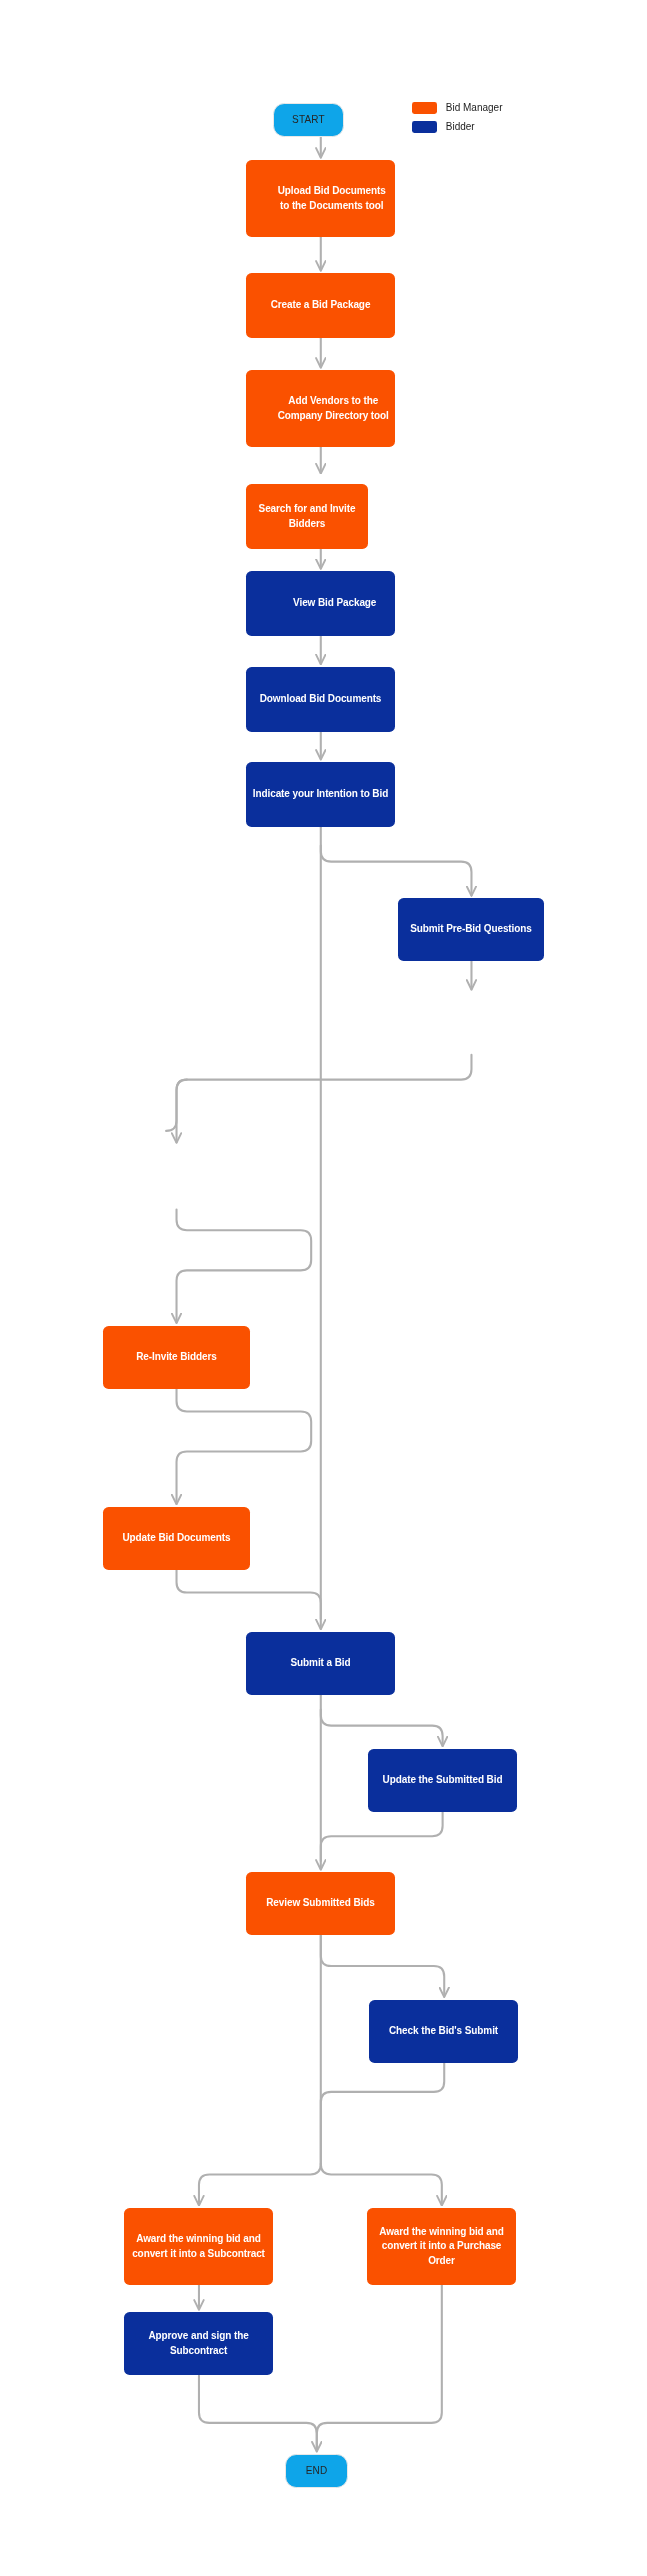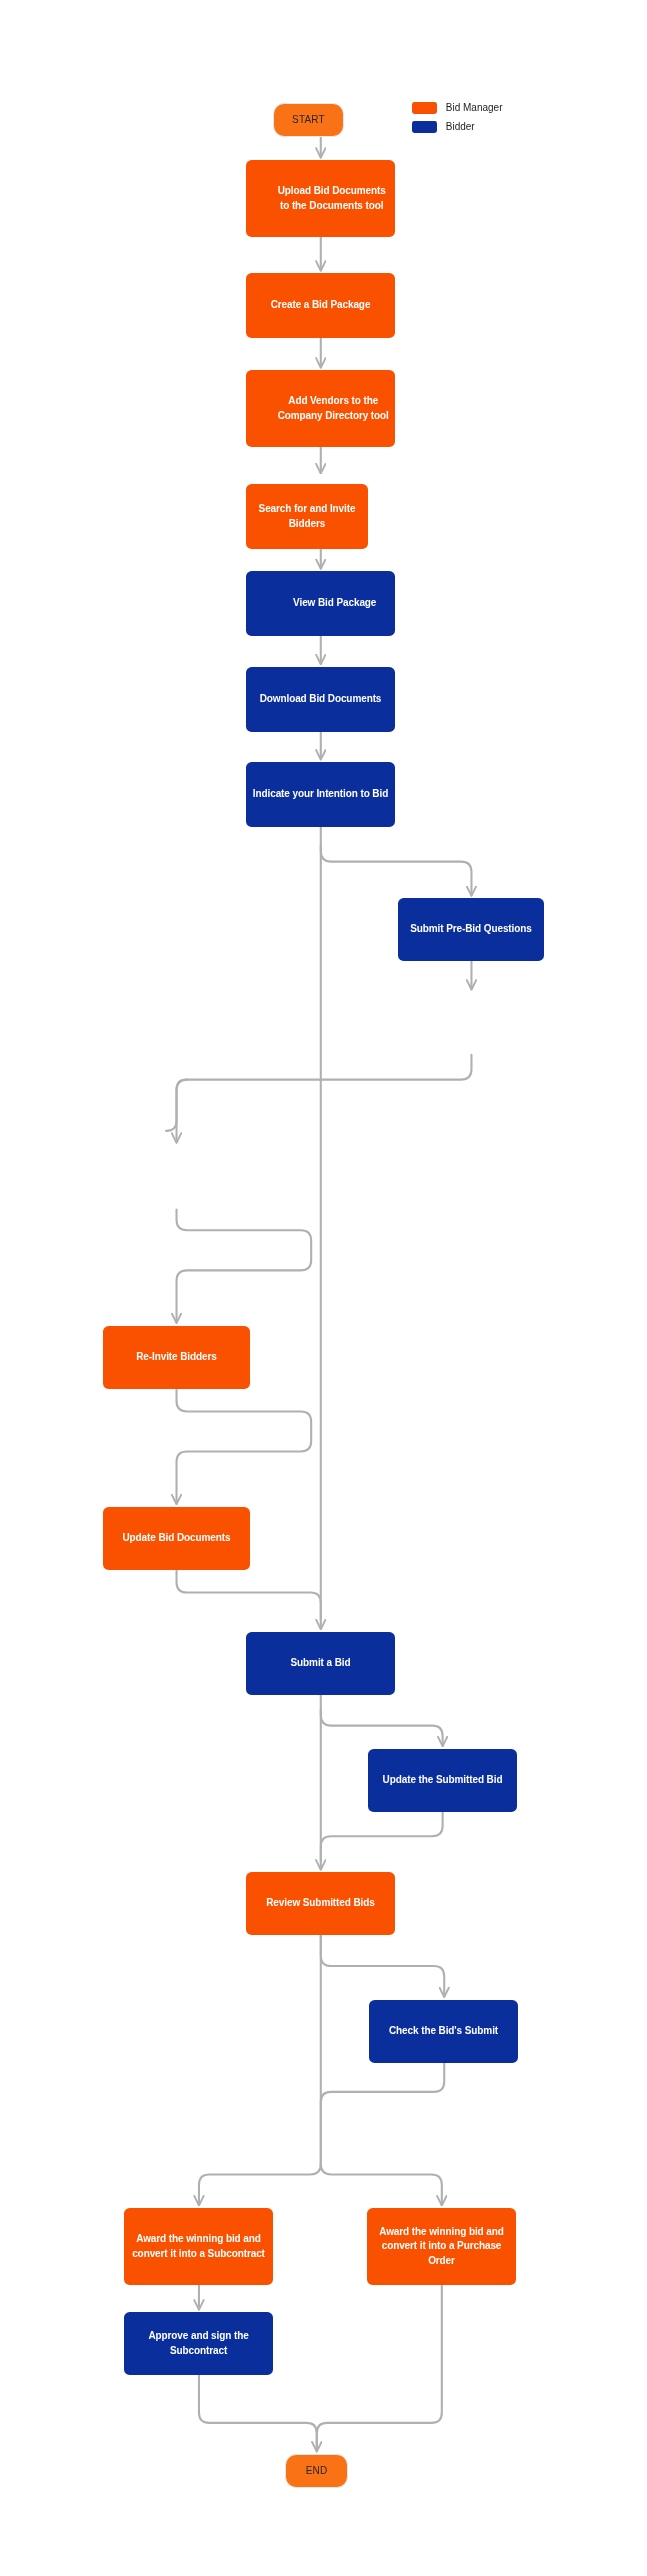--- a/index.html
+++ b/index.html
@@ -36,21 +36,21 @@
     color: #ffffff;
     font-weight: bold;
     font-size: 10px;
     line-height: 1.45;
     letter-spacing: -0.1px;
     padding: 3.2px 5.6px;
   }
   .node.manager { background: #fa5100; }
   .node.bidder  { background: #0a2f9c; }
   .node.terminal {
-    background: #f97316;
+    background: #0ea5e9;
     border: 1.6px solid #e8e8e8;
     color: #262626;
     font-weight: normal;
     font-size: 10px;
     border-radius: 11.2px;
     letter-spacing: 0.2px;
   }
   #legend {
     position: absolute;
     left: 412px;

